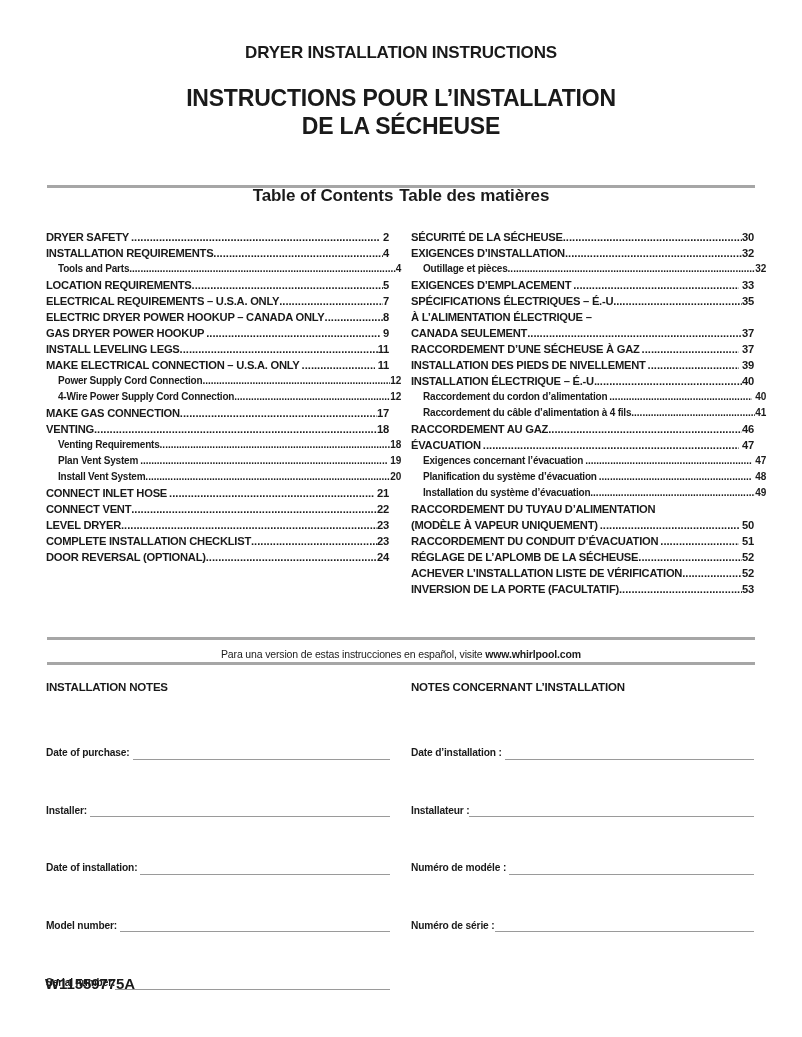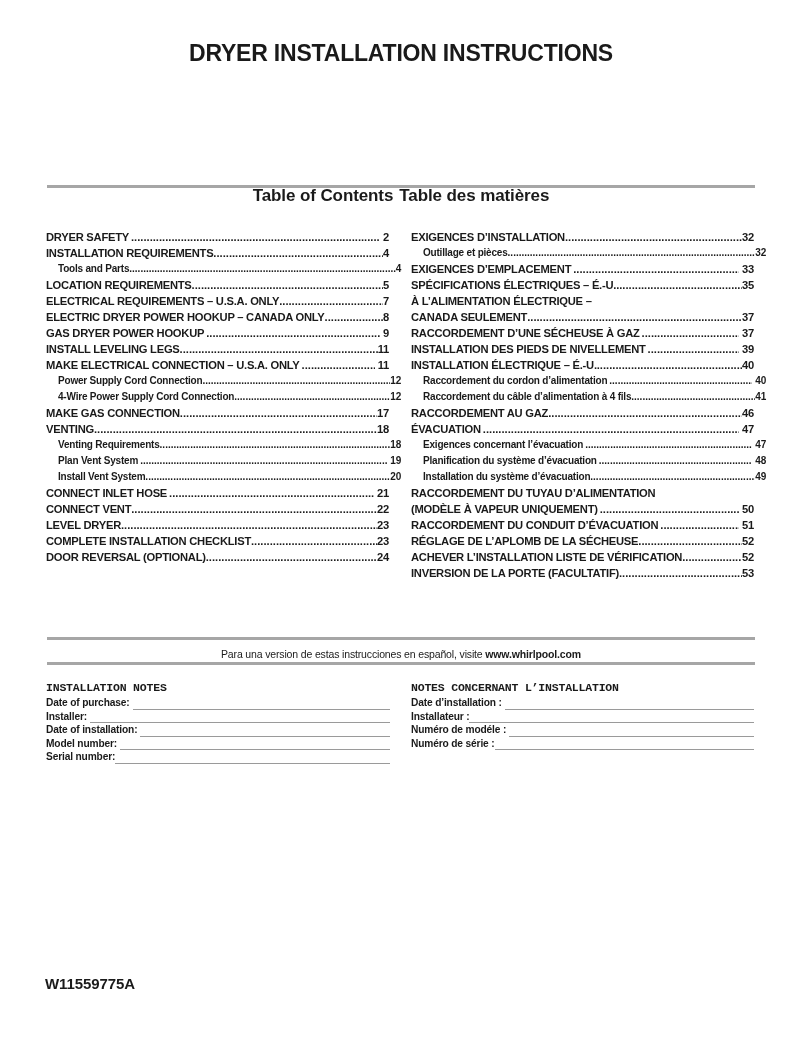--- a/index.html
+++ b/index.html
@@ -25,21 +25,21 @@
 
   
   .title-block {
     position: absolute;
     left: 47px;
     top: 38px;
     width: 708px;
     text-align: center;
   }
   .title-en {
-    font-size: 23px;
+    font-size: 17px;
     font-weight: bold;
     letter-spacing: -0.2px;
     line-height: 30px;
     margin: 0 0 16px 0;
   }
   .title-fr {
     font-size: 23px;
     font-weight: bold;
     letter-spacing: -0.2px;
     line-height: 28px;
@@ -127,34 +127,33 @@
 
   
   .notes-col { position: absolute; top: 681px; }
   .notes-left  { left: 46px;  width: 344px; }
   .notes-right { left: 411px; width: 343px; }
 
   .notes-title {
     font-size: 11.5px;
     font-weight: bold;
     letter-spacing: -0.2px;
-    margin-bottom: 2px;
-    font-family: Liberation Mono, monospace;
+    margin-bottom: 9px;
   }
   .note-row {
     display: flex;
     align-items: flex-end;
     width: 100%;
     font-size: 10.2px;
     font-weight: bold;
     line-height: 13.5px;
     letter-spacing: -0.15px;
     white-space: nowrap;
   }
-  .note-label { flex: 0 0 auto; }
+  .note-label { flex: 0 0 auto; margin-top: 44px; }
   .note-line {
     flex: 1 1 auto;
     border-bottom: 1.6px solid #9a9a9a;
     height: 11px;
     margin-left: 3px;
   }
   .note-row.tight .note-line { margin-left: 0px; }
 
   
   .footer-code {
@@ -166,20 +165,24 @@
     letter-spacing: -0.1px;
   }
 </style>
 </head>
 <body>
 
 <div class="page">
 
   <div class="title-block">
     <h1 class="title-en">DRYER INSTALLATION INSTRUCTIONS</h1>
+    <h2 class="title-fr">
+      <span>INSTRUCTIONS POUR L’INSTALLATION</span><br>
+      <span>DE LA SÉCHEUSE</span>
+    </h2>
   </div>
 
   <div class="rule rule-top"></div>
 
   <div class="toc-heading">
     <span>Table of Contents</span><span class="sp"></span><span>Table des matières</span>
   </div>
 
   <div class="toc-col toc-left" id="toc-left">
       <div class="toc-entry level1">
@@ -284,20 +287,25 @@
       </div>
       <div class="toc-entry level1">
         <span class="toc-label">DOOR REVERSAL (OPTIONAL)</span>
         <span class="toc-dots"></span>
         <span class="toc-page">24</span>
       </div>
     </div>
 
   <div class="toc-col toc-right" id="toc-right">
       <div class="toc-entry level1">
+        <span class="toc-label">SÉCURITÉ DE LA SÉCHEUSE</span>
+        <span class="toc-dots"></span>
+        <span class="toc-page">30</span>
+      </div>
+      <div class="toc-entry level1">
         <span class="toc-label">EXIGENCES D’INSTALLATION</span>
         <span class="toc-dots"></span>
         <span class="toc-page">32</span>
       </div>
       <div class="toc-entry level2">
         <span class="toc-label">Outillage et pièces</span>
         <span class="toc-dots"></span>
         <span class="toc-page">32</span>
       </div>
       <div class="toc-entry level1">

